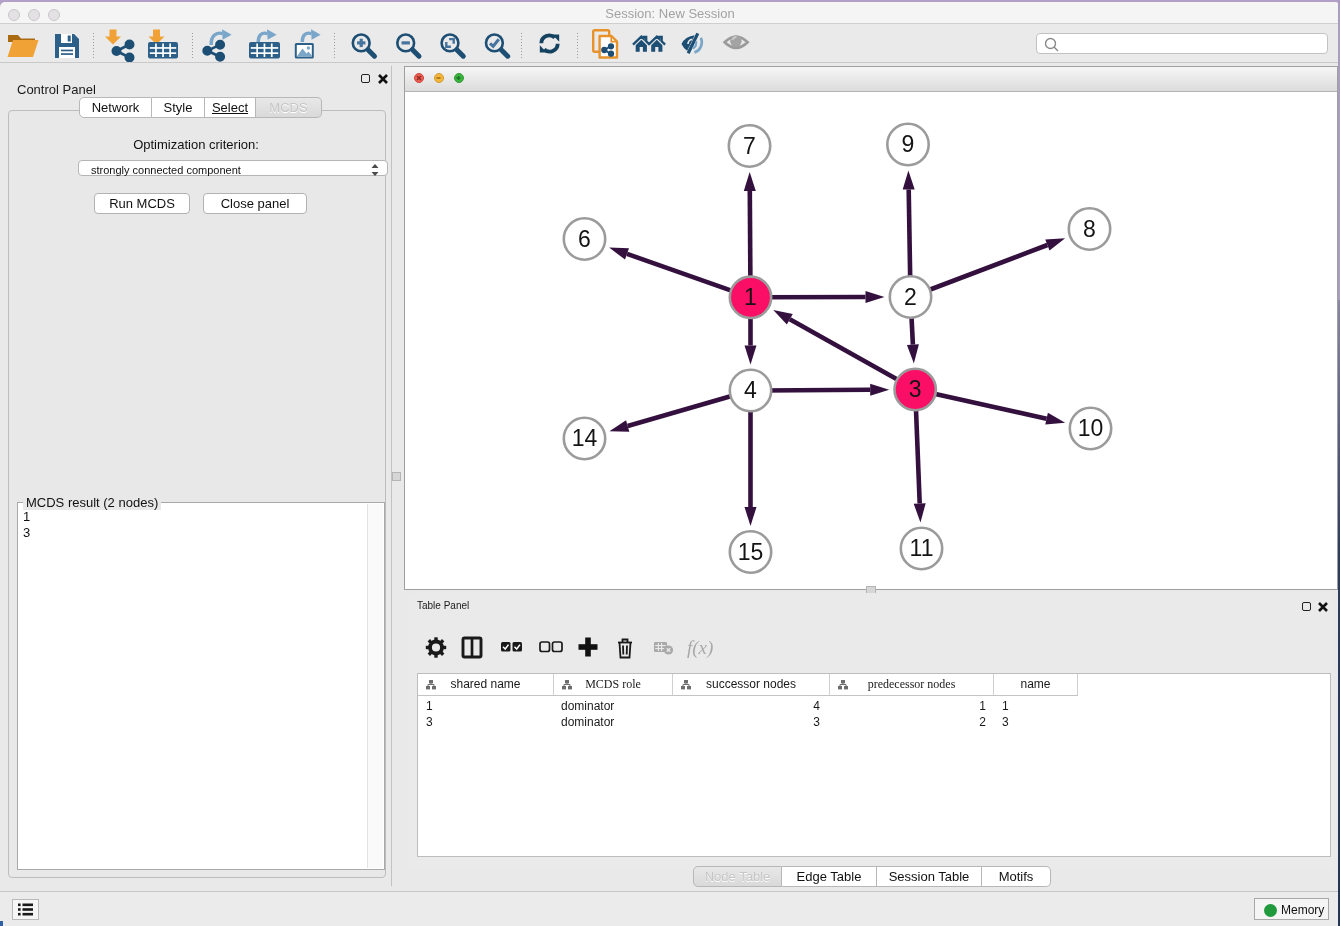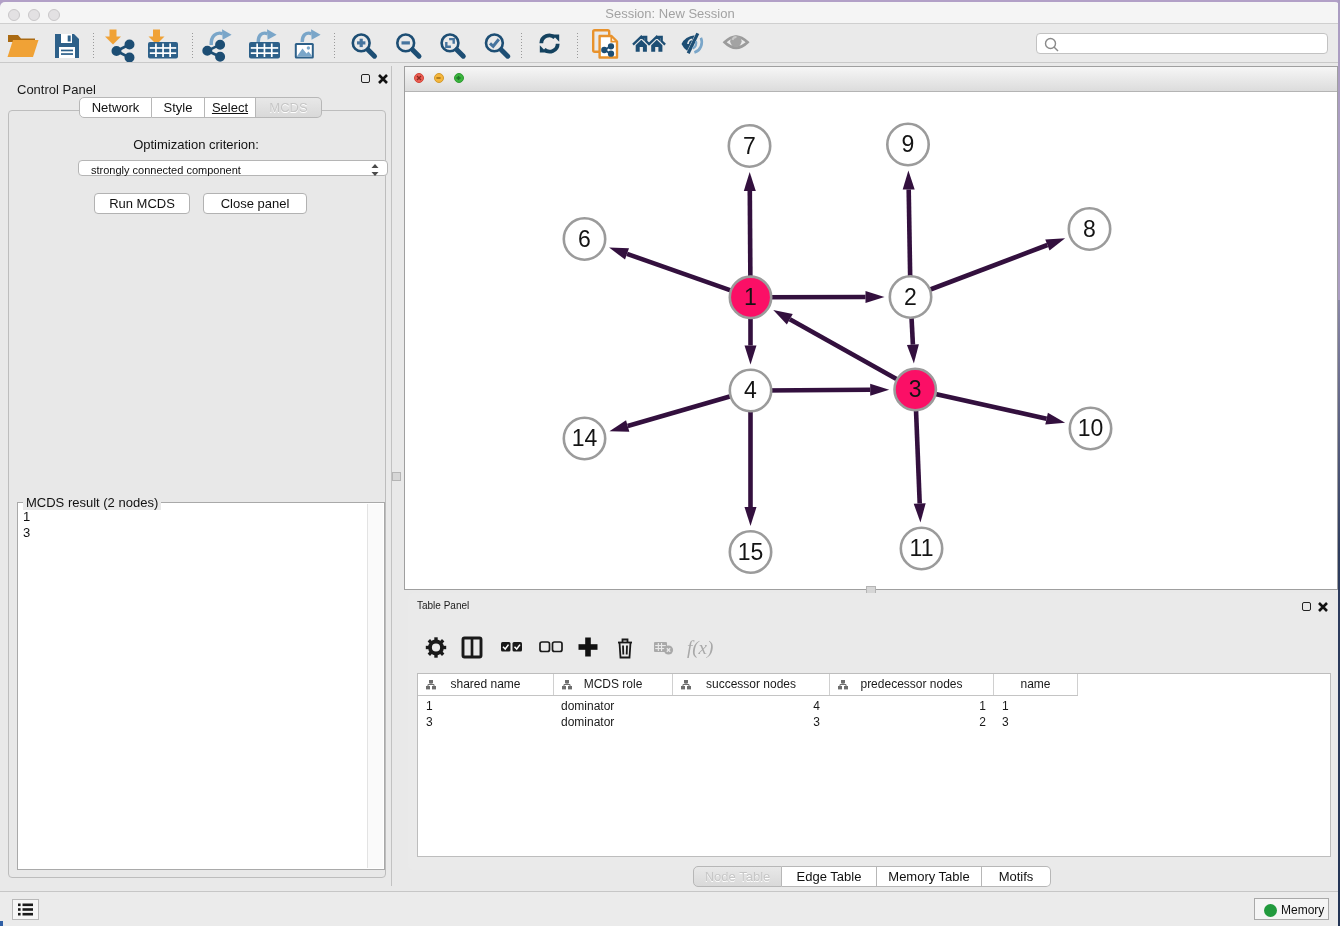--- a/index.html
+++ b/index.html
@@ -378,23 +378,23 @@
     <rect x="3.8" y="1" width="1.1" height="8" fill="#eaeaea"></rect>
     <rect x="7" y="1" width="1.1" height="8" fill="#eaeaea"></rect>
     <circle cx="14.5" cy="8" r="4.6" fill="#a9a9a9"></circle>
     <path d="M12.8,6.3 L16.2,9.7 M16.2,6.3 L12.8,9.7" stroke="#eaeaea" stroke-width="1.3"></path>
   </g>
 
   <text x="270" y="20" font-family="'Liberation Serif',serif" font-style="italic" font-size="19" fill="#a9a9a9">f(x)</text>
 </svg>
 <div class="abs" id="tbl">
   <div class="th" style="left:0;width:136px;">shared name</div>
-  <div class="th" style="left:136px;width:119px;">MCDS role</div>
+  <div class="th" style="left:136px;width:119px;font-family:Liberation Serif, serif;">MCDS role</div>
   <div class="th" style="left:255px;width:157px;">successor nodes</div>
-  <div class="th" style="left:412px;width:164px;">predecessor nodes</div>
+  <div class="th" style="left:412px;width:164px;font-family:Liberation Serif, serif;">predecessor nodes</div>
   <div class="th" style="left:576px;width:84px;">name</div>
   <div class="abs" style="left:0;top:21px;width:660px;height:0;border-top:1px solid #c4c4c4;"></div>
   <svg class="abs" style="left:0;top:0;" width="660" height="21" viewBox="0 0 660 21">
     <g fill="#6d6d6d">
       <g transform="translate(8,6)">
           <rect x="3" y="0" width="4" height="3.4"></rect>
           <rect x="0" y="6" width="4" height="3.4"></rect>
           <rect x="6" y="6" width="4" height="3.4"></rect>
           <path d="M5,3 L5,5 M2,6 L2,4.5 L8,4.5 L8,6" stroke="#6d6d6d" stroke-width="1" fill="none"></path>
         </g>
@@ -424,21 +424,21 @@
   <div class="td" style="left:143px;top:40px;">dominator</div>
   <div class="td" style="left:255px;top:24px;width:147px;text-align:right;">4</div>
   <div class="td" style="left:255px;top:40px;width:147px;text-align:right;">3</div>
   <div class="td" style="left:412px;top:24px;width:156px;text-align:right;">1</div>
   <div class="td" style="left:412px;top:40px;width:156px;text-align:right;">2</div>
   <div class="td" style="left:584px;top:24px;">1</div>
   <div class="td" style="left:584px;top:40px;">3</div>
 </div>
 <div class="btabseg" style="left:693px;width:89px;border-radius:5px 0 0 5px;background:linear-gradient(#e8e8e8,#d9d9d9);color:#c6c6c6;text-shadow:0 1px 0 #fff;">Node Table</div>
 <div class="btabseg" style="left:782px;width:95px;border-left:none;">Edge Table</div>
-<div class="btabseg" style="left:877px;width:105px;border-left:none;">Memory Table</div>
+<div class="btabseg" style="left:877px;width:105px;border-left:none;">Session Table</div>
 <div class="btabseg" style="left:982px;width:69px;border-left:none;border-radius:0 5px 5px 0;">Motifs</div>
 
 <div class="abs" id="statusbar"></div>
 <div class="abs" style="left:12px;top:899px;width:27px;height:21px;background:#f6f6f6;border:1px solid #b9b9b9;box-sizing:border-box;">
   <svg width="15" height="13" style="position:absolute;left:5px;top:3px;" viewBox="0 0 15 13">
     <g fill="#1a1a1a">
       <rect x="0" y="0.5" width="2.6" height="2.6"></rect>
         <rect x="4.5" y="0.5" width="10.5" height="2.6"></rect>
       <rect x="0" y="5.2" width="2.6" height="2.6"></rect>
         <rect x="4.5" y="5.2" width="10.5" height="2.6"></rect>

